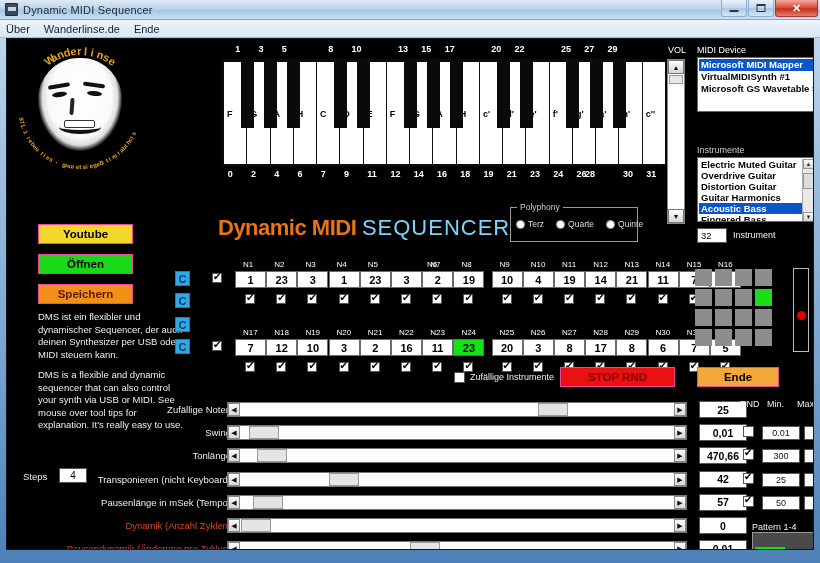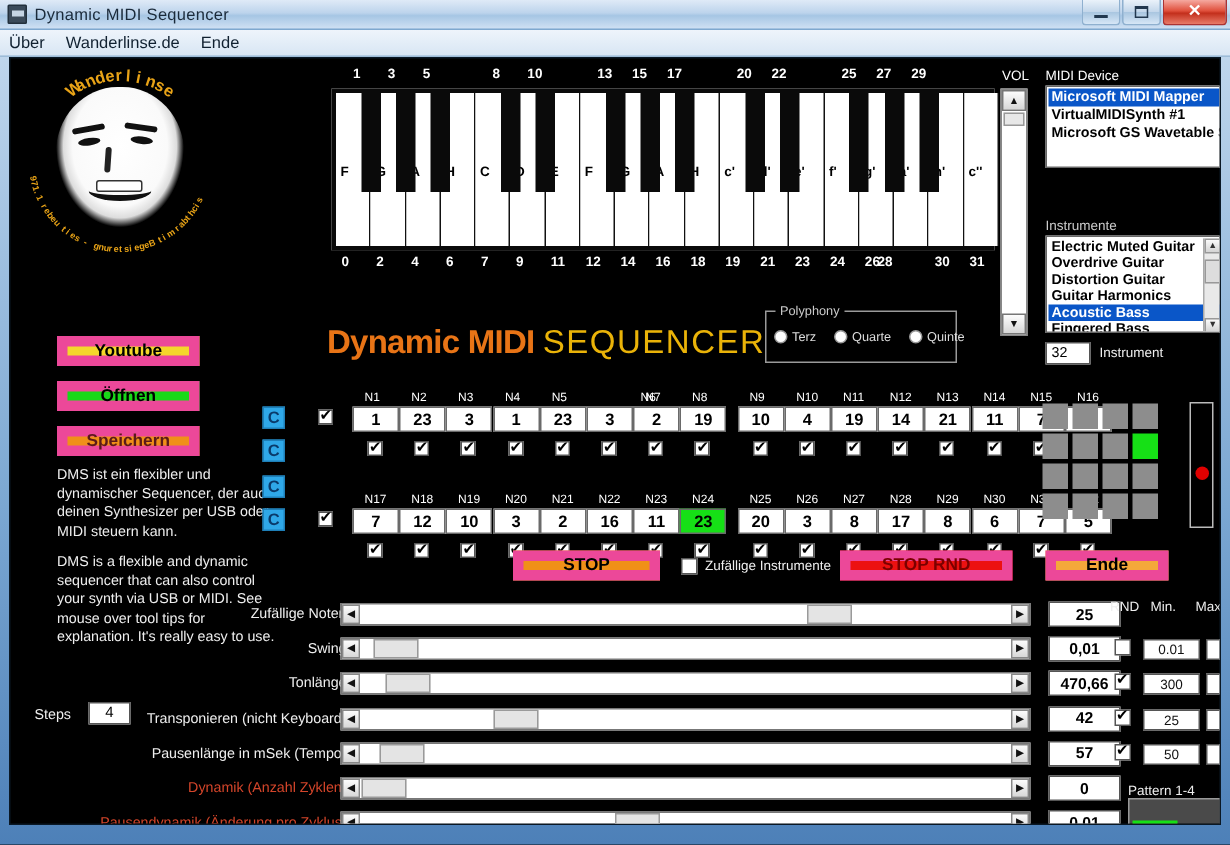--- a/index.html
+++ b/index.html
@@ -146,21 +146,21 @@
   .instnum{
     position:absolute; left:690px; top:189px; width:30px; height:15px;
     background:#fff; border:1px solid #555; font-size:9.5px; color:#000;
     padding-left:3px; line-height:14px;
   }
   .instnum-lbl{ position:absolute; left:726px; top:191px; font-size:9px; color:#eee; }
 
   
   .wordmark{ position:absolute; left:211px; top:176px; font-size:22px; font-weight:bold; letter-spacing:-.5px; }
   .wordmark .a{ color:#e87416; }
-  .wordmark .b{ color:#eab308; font-weight:normal; letter-spacing:1px; }
+  .wordmark .b{ color:#7dd3fc; font-weight:normal; letter-spacing:1px; }
 
   .poly{
     position:absolute; left:503px; top:168px; width:128px; height:35px;
     border:1px solid #9a9a9a;
   }
   .poly .cap{ position:absolute; left:6px; top:-6px; background:#000; padding:0 3px; font-size:8.5px; color:#ccc;}
   .poly .row{ position:absolute; left:5px; top:11px; display:flex; gap:12px; align-items:center; }
   .radio{ width:9px;height:9px;border-radius:50%;background:#fff;border:1px solid #999;display:inline-block;flex:none;}
   .poly .r{ display:flex; align-items:center; gap:3px; font-size:8.5px; color:#ddd; }
 
@@ -186,21 +186,21 @@
   
   .pads{ position:absolute; left:688px; top:230px; width:80px; height:80px; }
   .pad{ position:absolute; width:17px; height:17px; background:#8d8d8d; }
   .pad.green{ background:#16e016; }
   .vsl{ position:absolute; left:786px; top:229px; width:16px; height:84px; background:#000; border:1px solid #bbb; }
   .vsl .dot{ position:absolute; left:3px; top:42px; width:9px;height:9px;border-radius:50%;background:#e00000; }
 
   
   .btn{
     position:absolute; display:flex; align-items:center; justify-content:center;
-    font-size:11.5px; font-weight:bold; color:#000; border:7px solid #ec4899;
+    font-size:11.5px; font-weight:bold; color:#000; border:1px solid #ec4899;
   }
   .lb-youtube{ left:31px; top:185px; width:95px; height:20px; background:#f4d72b; }
   .lb-open{ left:31px; top:215px; width:95px; height:20px; background:#18d818; }
   .lb-save{ left:31px; top:245px; width:95px; height:20px; background:#f09018; color:#5c1a1a;}
   .desc{ position:absolute; left:31px; top:272px; width:150px; font-size:9.5px; color:#eee; line-height:12.5px;}
   .desc2{ position:absolute; left:31px; top:330px; width:150px; font-size:9.5px; color:#eee; line-height:12.5px;}
 
   
   .tp-start{ left:220px; top:328px; width:100px; height:20px; background:#18d818; color:#0a3a0a;}
   .tp-stop{ left:335px; top:328px; width:98px; height:20px; background:#f09018; }
@@ -650,21 +650,20 @@
         <div class="pad" style="left: 60px; top: 40px;"></div>
         <div class="pad" style="left: 0px; top: 60px;"></div>
         <div class="pad" style="left: 20px; top: 60px;"></div>
         <div class="pad" style="left: 40px; top: 60px;"></div>
         <div class="pad" style="left: 60px; top: 60px;"></div>
       </div>
     <div class="vsl">
         <div class="dot"></div>
       </div>
 
-    <div class="btn tp-stop">STOP</div>
     <div class="tp-rndchk"></div>
     <div class="tp-rndlbl">Zufällige Instrumente</div>
     <div class="btn tp-stoprnd">STOP RND</div>
     <div class="btn tp-ende">Ende</div>
 
     <div class="steps-lbl">Steps</div>
     <div class="steps-val">4</div>
 
     <div id="sliderArea">
         <div class="srow" style="top: 362px;">

